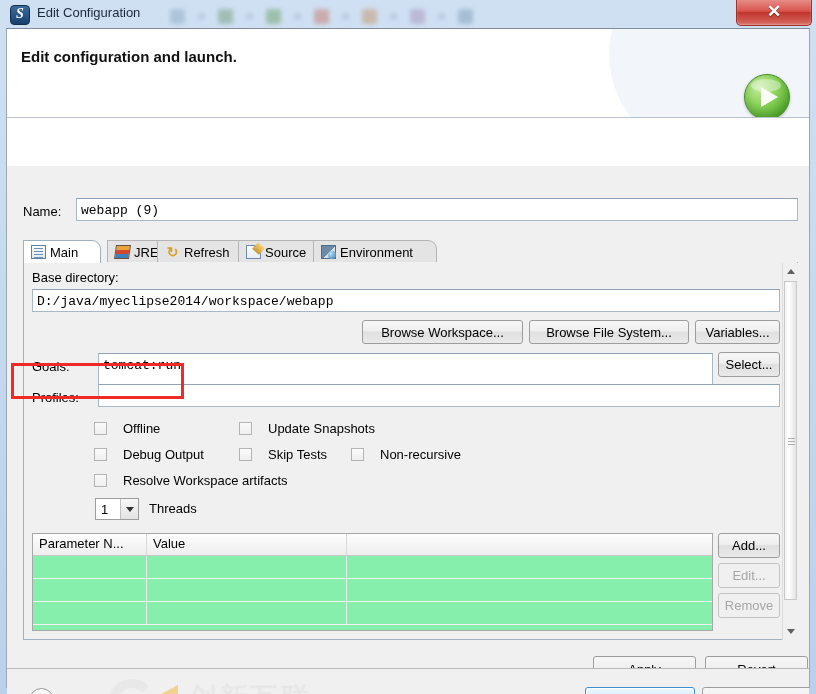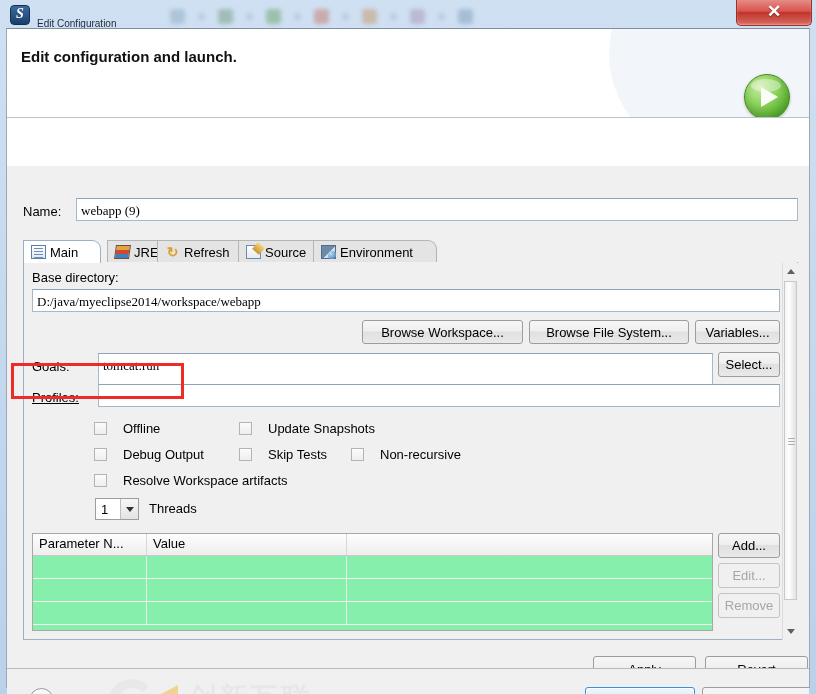--- a/index.html
+++ b/index.html
@@ -69,22 +69,22 @@
     position: absolute;
     left: 5px; top: 0px;
     color: #ffffff;
     font-family: "Liberation Serif", serif;
     font-style: italic;
     font-size: 14px;
     font-weight: bold;
   }
   .title-text {
     position: absolute;
-    left: 37px; top: 18px;
-    font-size: 10px;
+    left: 37px; top: 5px;
+    font-size: 13px;
     color: #1b2a3a;
     white-space: nowrap;
   }
 
   .close-btn {
     position: absolute;
     right: 4px; top: 0px;
     width: 76px; height: 26px;
     border-radius: 0 0 5px 5px;
     background: linear-gradient(to bottom, #e68b86 0%, #d8544c 45%, #c0352d 50%, #d86b62 100%);
@@ -301,21 +301,21 @@
   .lbl { position: absolute; font-size: 13px; color: #000; }
 
   .txtfield {
     position: absolute;
     background: #ffffff;
     border: 1px solid #a7b8c9;
     border-top-color: #8ea3b6;
     box-sizing: border-box;
     padding: 2px 4px;
     font-size: 13px;
-    font-family: Liberation Serif, serif;
+    font-family: Liberation Mono, monospace;
     line-height: 19px;
     white-space: nowrap;
     overflow: hidden;
   }
 
   .btn {
     position: absolute;
     background: linear-gradient(to bottom, #f6f6f6 0%, #efefef 45%, #e0e0e0 50%, #e9e9e9 100%);
     border: 1px solid #9d9d9d;
     border-radius: 3px;
@@ -578,21 +578,21 @@
         <div class="txtfield" style="left:8px; top:27px; width:748px; height:23px;">D:/java/myeclipse2014/workspace/webapp</div>
 
         <div class="btn" style="left:505px; top:58px; width:160px; height:24px;">Browse File System...</div>
         <div class="btn" style="left:338px; top:58px; width:161px; height:24px;">Browse Workspace...</div>
         <div class="btn" style="left:671px; top:58px; width:85px; height:24px;">Variables...</div>
 
         <div class="lbl" style="left:8px; top:97px;">Goals:</div>
         <div class="txtfield" style="left:74px; top:91px; width:615px; height:35px;">tomcat:run</div>
         <div class="btn" style="left:694px; top:90px; width:62px; height:25px;">Select...</div>
 
-        <div class="lbl" style="left:8px; top:128px;text-decoration:underline;">Profiles:</div>
+        <div class="lbl" style="left:8px; top:128px;">Profiles:</div>
         <div class="txtfield" style="left:74px; top:122px; width:682px; height:23px;"></div>
 
         <div class="chk" style="left:70px; top:159px;">
           <span class="box"></span>
           <span>Offline</span>
         </div>
         <div class="chk" style="left:215px; top:159px;">
           <span class="box"></span>
           <span>Update Snapshots</span>
         </div>

